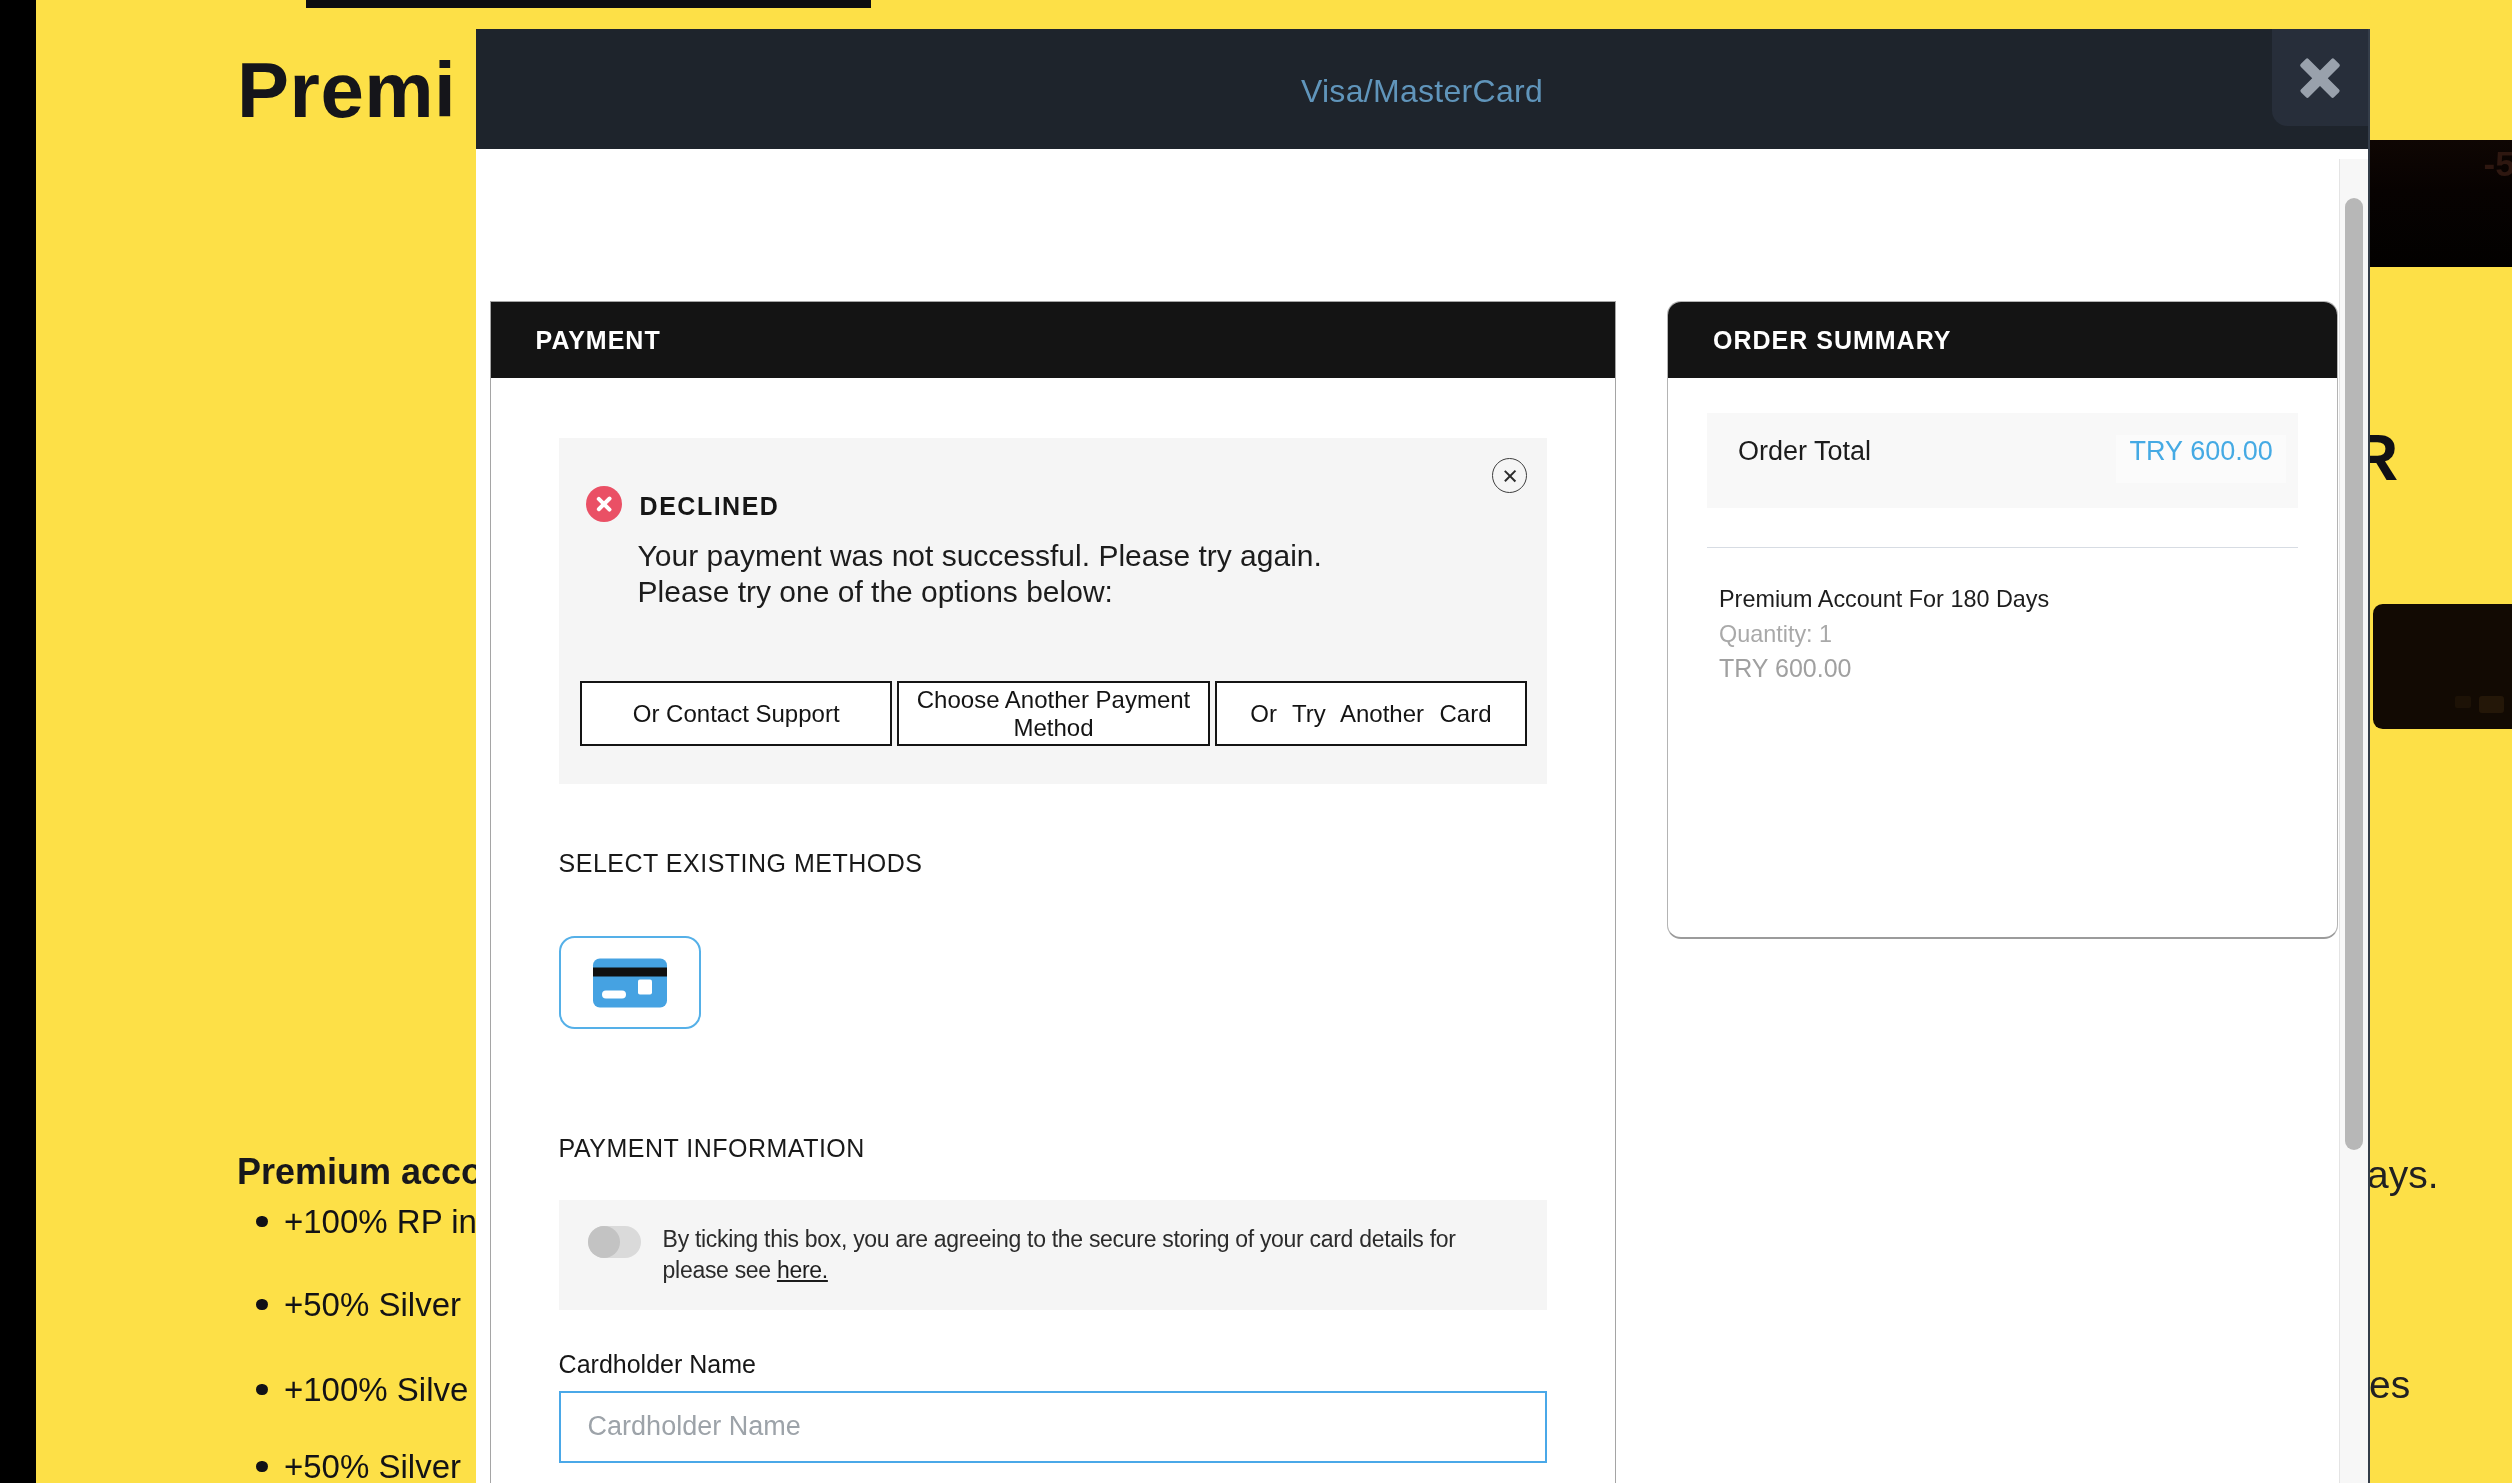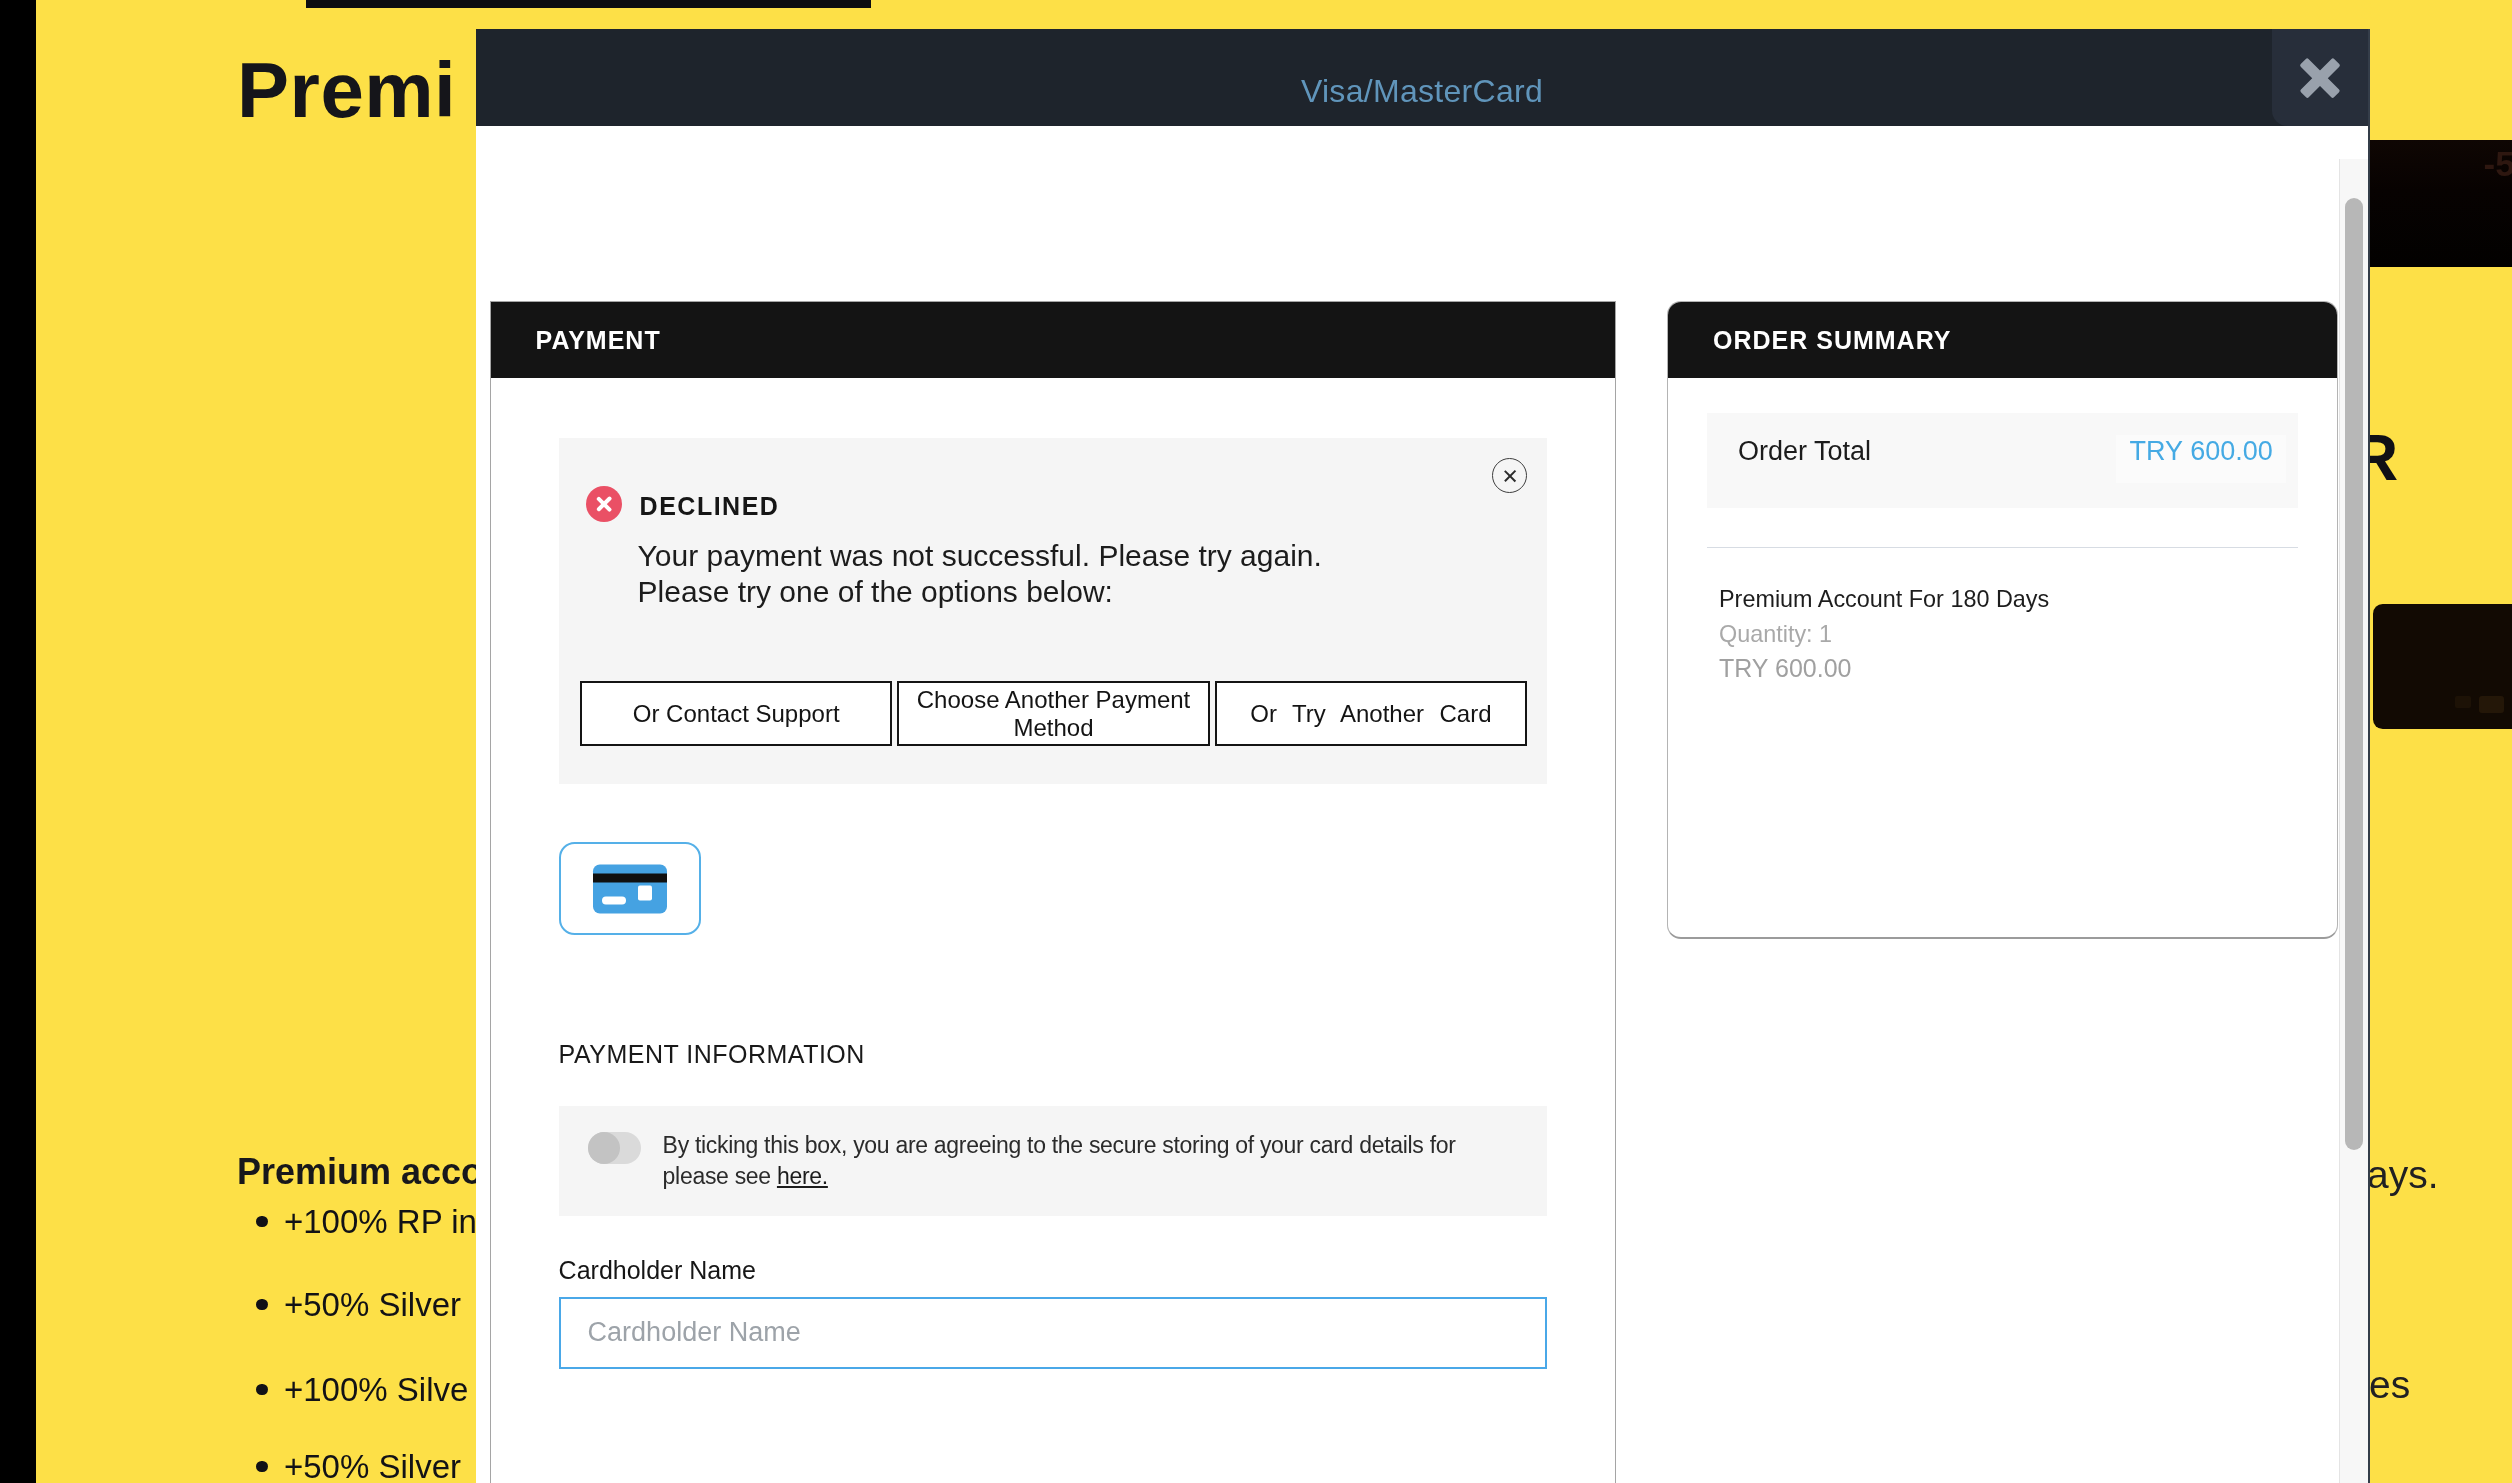--- a/index.html
+++ b/index.html
@@ -22,21 +22,21 @@
   .bg-letter-r { position:absolute; left:2316px; top:421px; font-size:64px; font-weight:700; color:#101015; }
   .bg-brown-box { position:absolute; left:2337px; top:604px; width:158px; height:125px; background:#120a03; border-radius:9.7px; }
   .bg-brown-glyph1 { position:absolute; right:27px; bottom:15.6px; width:25px; height:17.5px; background:#241708; border-radius:2.9px; }
   .bg-brown-glyph2 { position:absolute; right:60px; bottom:21.4px; width:15.6px; height:11.7px; background:#1d1206; border-radius:1.9px; }
   .bg-frag-days { position:absolute; left:2331px; top:1153px; font-size:39px; color:#202023; }
   .bg-frag-es { position:absolute; left:2333px; top:1363px; font-size:39px; color:#202023; }
 
   
   .modal { position:absolute; left:440px; top:29px; width:1894px; height:1455px; z-index:10;
            background:#fff; border-right:2.9px solid #343d49; }
-  .modal-header { position:absolute; left:0; top:0; right:0; height:97px; background:#1e242c; }
+  .modal-header { position:absolute; left:0; top:0; right:0; height:120px; background:#1e242c; }
   .modal-title { width:100%; text-align:center; line-height:125px; font-size:32px; color:#6095bb; letter-spacing:0.3px; }
   .modal-close { position:absolute; right:0; top:0; width:96px; height:97px; background:#272e3a;
                  border-radius:0 0 0 15.6px; cursor:pointer; }
   .xl { position:absolute; left:50%; top:50%; width:47px; height:10.7px; background:#99a1ac; border-radius:1.9px; }
   .xl.a { transform:translate(-50%,-50%) rotate(45deg); }
   .xl.b { transform:translate(-50%,-50%) rotate(-45deg); }
 
   .modal-body { position:absolute; left:0; top:130px; right:0; bottom:0; background:#fff; }
 
   
@@ -169,20 +169,21 @@
               <div>Your payment was not successful. Please try again.</div>
               <div>Please try one of the options below:</div>
             </div>
             <div class="decl-buttons">
               <button class="decl-btn">Or Contact Support</button>
               <button class="decl-btn">Choose Another Payment Method</button>
               <button class="decl-btn wide-space">Or Try Another Card</button>
             </div>
           </div>
 
+          <div class="section-heading h-methods">SELECT EXISTING METHODS</div>
 
           <button class="saved-card-btn">
             <span class="cc">
               <span class="cc-stripe"></span>
               <span class="cc-sign"></span>
               <span class="cc-chip"></span>
             </span>
           </button>
 
           <div class="section-heading h-payinfo">PAYMENT INFORMATION</div>

